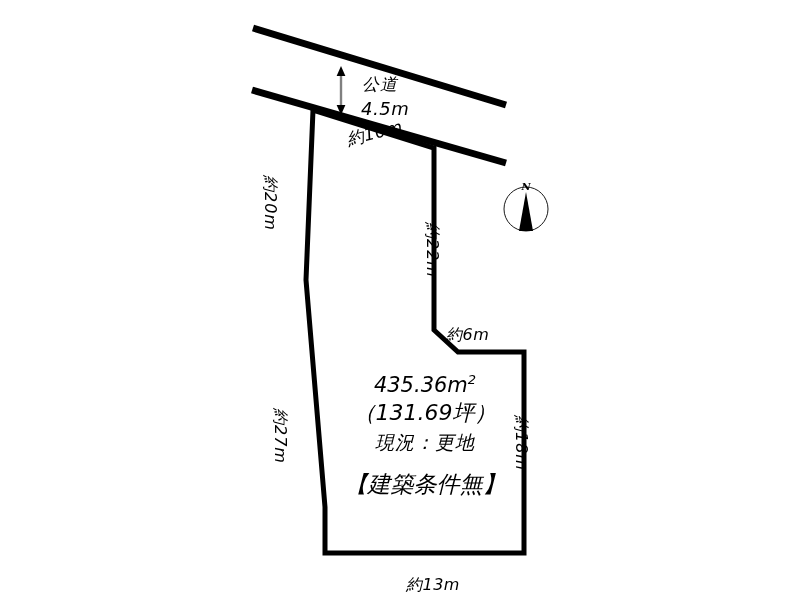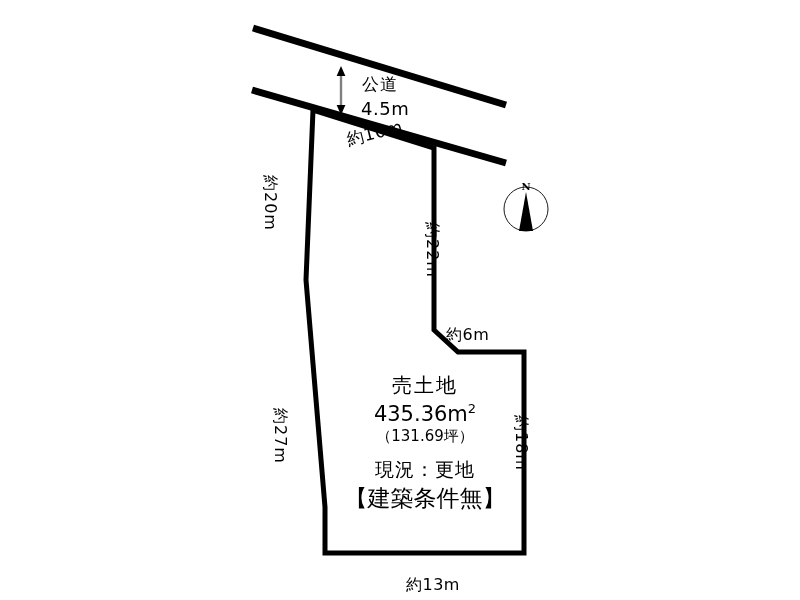--- a/index.html
+++ b/index.html
@@ -8,20 +8,21 @@
     padding: 0;
     background: #ffffff;
   }
   #stage {
     position: relative;
     width: 800px;
     height: 600px;
     background: #ffffff;
     overflow: hidden;
     font-family: "DejaVu Sans", "Liberation Sans", sans-serif;
+    font-style: italic;
   }
   #diagram-svg {
     position: absolute;
     left: 0;
     top: 0;
     width: 800px;
     height: 600px;
   }
   .lbl {
     position: absolute;
@@ -114,28 +115,28 @@
     font-size: 20px;
     letter-spacing: 2px;
     margin-bottom: 2px;
   }
   .info-area {
     font-size: 21px;
     letter-spacing: 0px;
     margin-bottom: 1px;
   }
   .info-tsubo {
-    font-size: 15px;
+    font-size: 22px;
     letter-spacing: 0px;
-    margin-bottom: 11px;
+    margin-bottom: 2px;
   }
   .info-status {
     font-size: 19px;
     letter-spacing: 1px;
-    margin-bottom: 0;
+    margin-bottom: 13px;
   }
   .info-cond {
     font-size: 23px;
     letter-spacing: 0px;
   }
   .sup {
     font-size: 0.62em;
     vertical-align: super;
   }
   
@@ -187,21 +188,20 @@
 
   <div class="lbl" id="dim-top">約10m</div>
   <div class="lbl" id="dim-left-upper">約20m</div>
   <div class="lbl" id="dim-left-lower">約27m</div>
   <div class="lbl" id="dim-right-upper">約22m</div>
   <div class="lbl" id="dim-step">約6m</div>
   <div class="lbl" id="dim-right-lower">約18m</div>
   <div class="lbl" id="dim-bottom">約13m</div>
 
   <div id="plot-info">
-    <span class="row info-title">売土地</span>
     <span class="row info-area"><span>435.36</span><span>m</span><span class="sup">2</span></span>
     <span class="row info-tsubo">（131.69坪）</span>
     <span class="row info-status">現況：更地</span>
     <span class="row info-cond">【建築条件無】</span>
   </div>
 
   <div id="compass">
     <div id="compass-n">N</div>
   </div>
 

